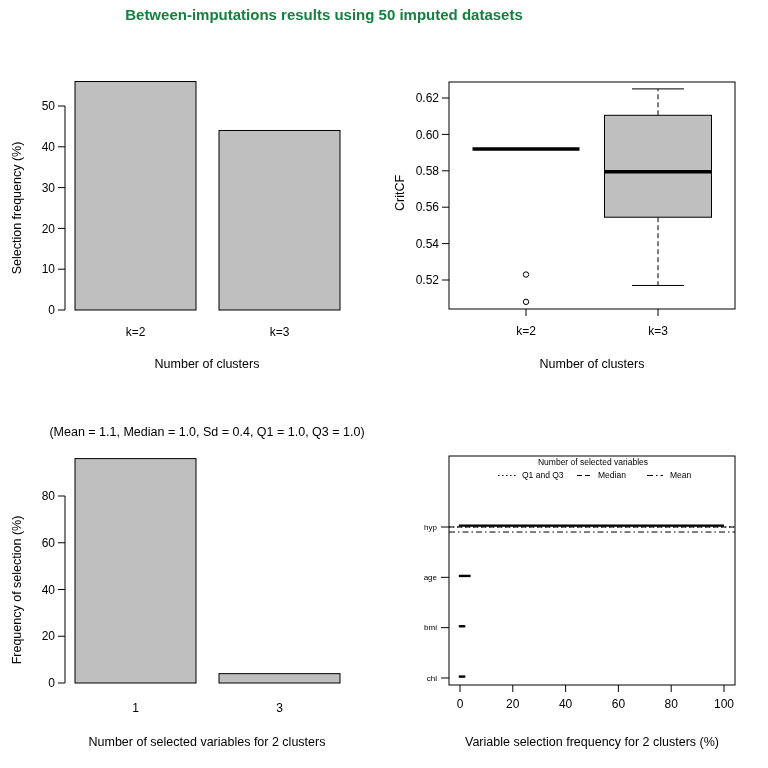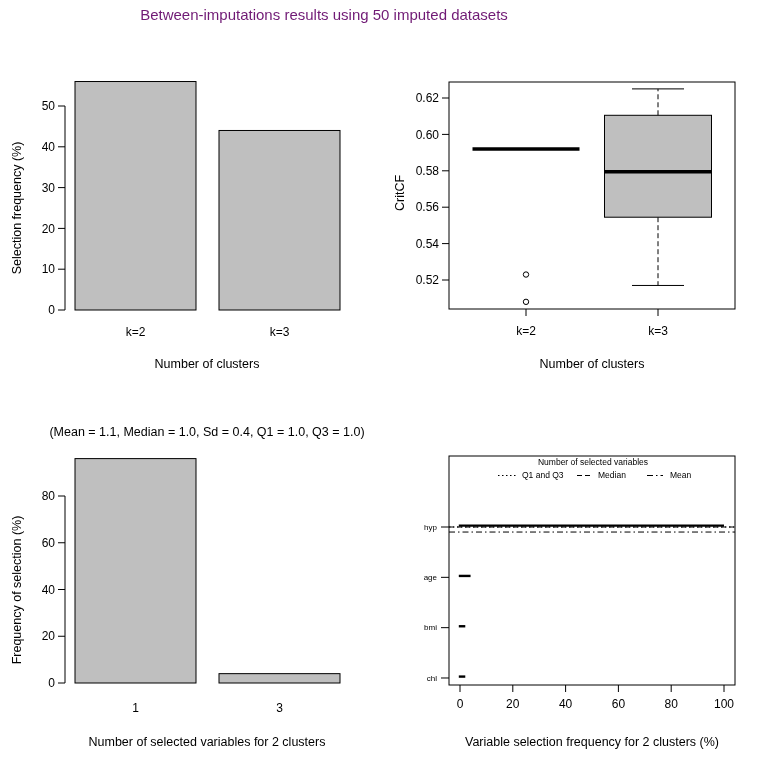--- a/index.html
+++ b/index.html
@@ -1,19 +1,19 @@
 <!DOCTYPE html>
 <html><head>
 <meta charset="utf-8">
 <style>
   html,body{margin:0;padding:0;background:#ffffff;}
   body{width:768px;height:768px;overflow:hidden;font-family:"Liberation Sans",sans-serif;}
   .stage{position:relative;width:768px;height:768px;background:#ffffff;}
   .main-title{position:absolute;left:0;top:6px;width:648px;text-align:center;
-              font-size:15px;font-weight:normal;color:#701a75;}
+              font-size:15px;font-weight:bold;color:#15803d;}
   svg text{font-family:"Liberation Sans",sans-serif;fill:#000;}
 </style>
 </head>
 <body>
 
 <div class="stage">
   <div class="main-title">Between-imputations results using 50 imputed datasets</div>
   <svg id="fig" width="768" height="768" viewBox="0 0 768 768">
       <g>
         <line x1="65" y1="310" x2="65" y2="106" stroke="#000000" stroke-width="1"></line>

